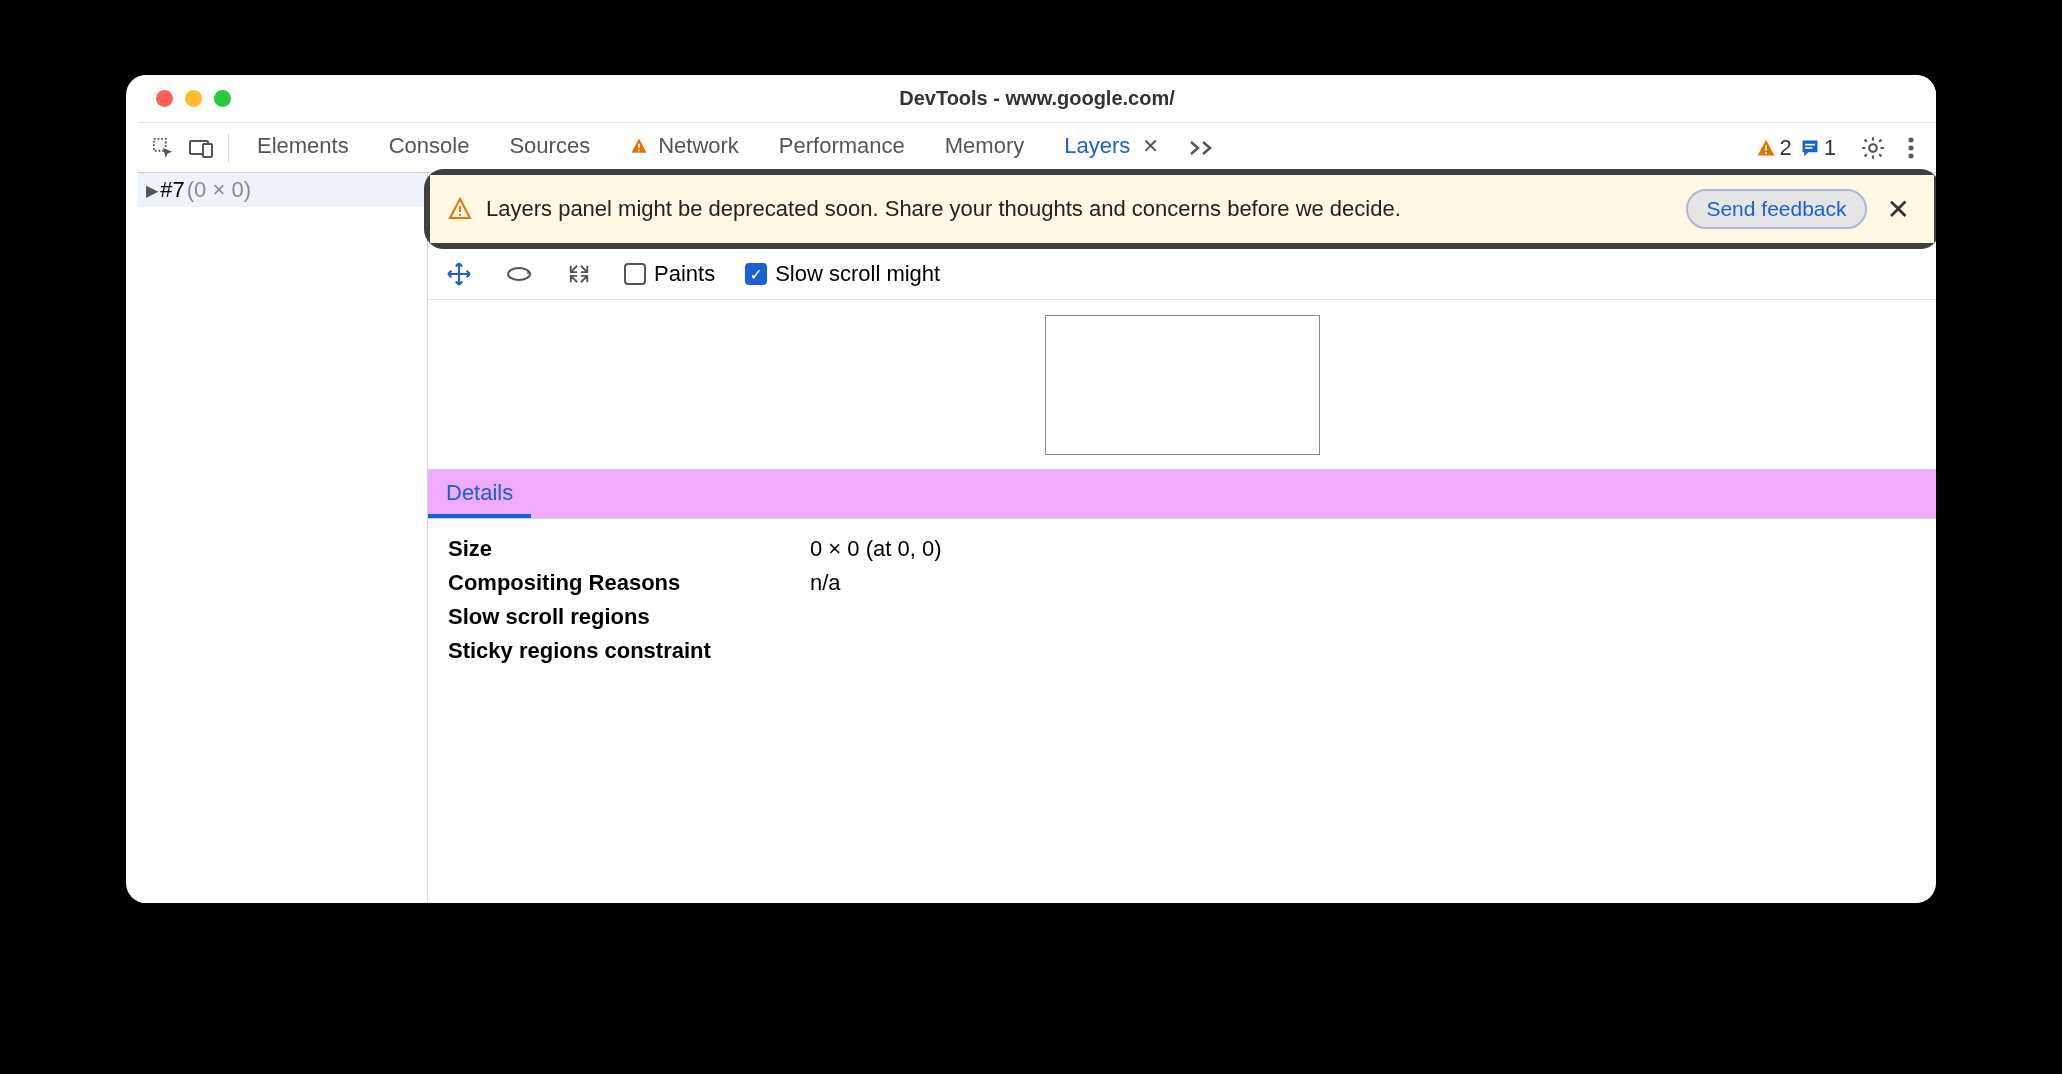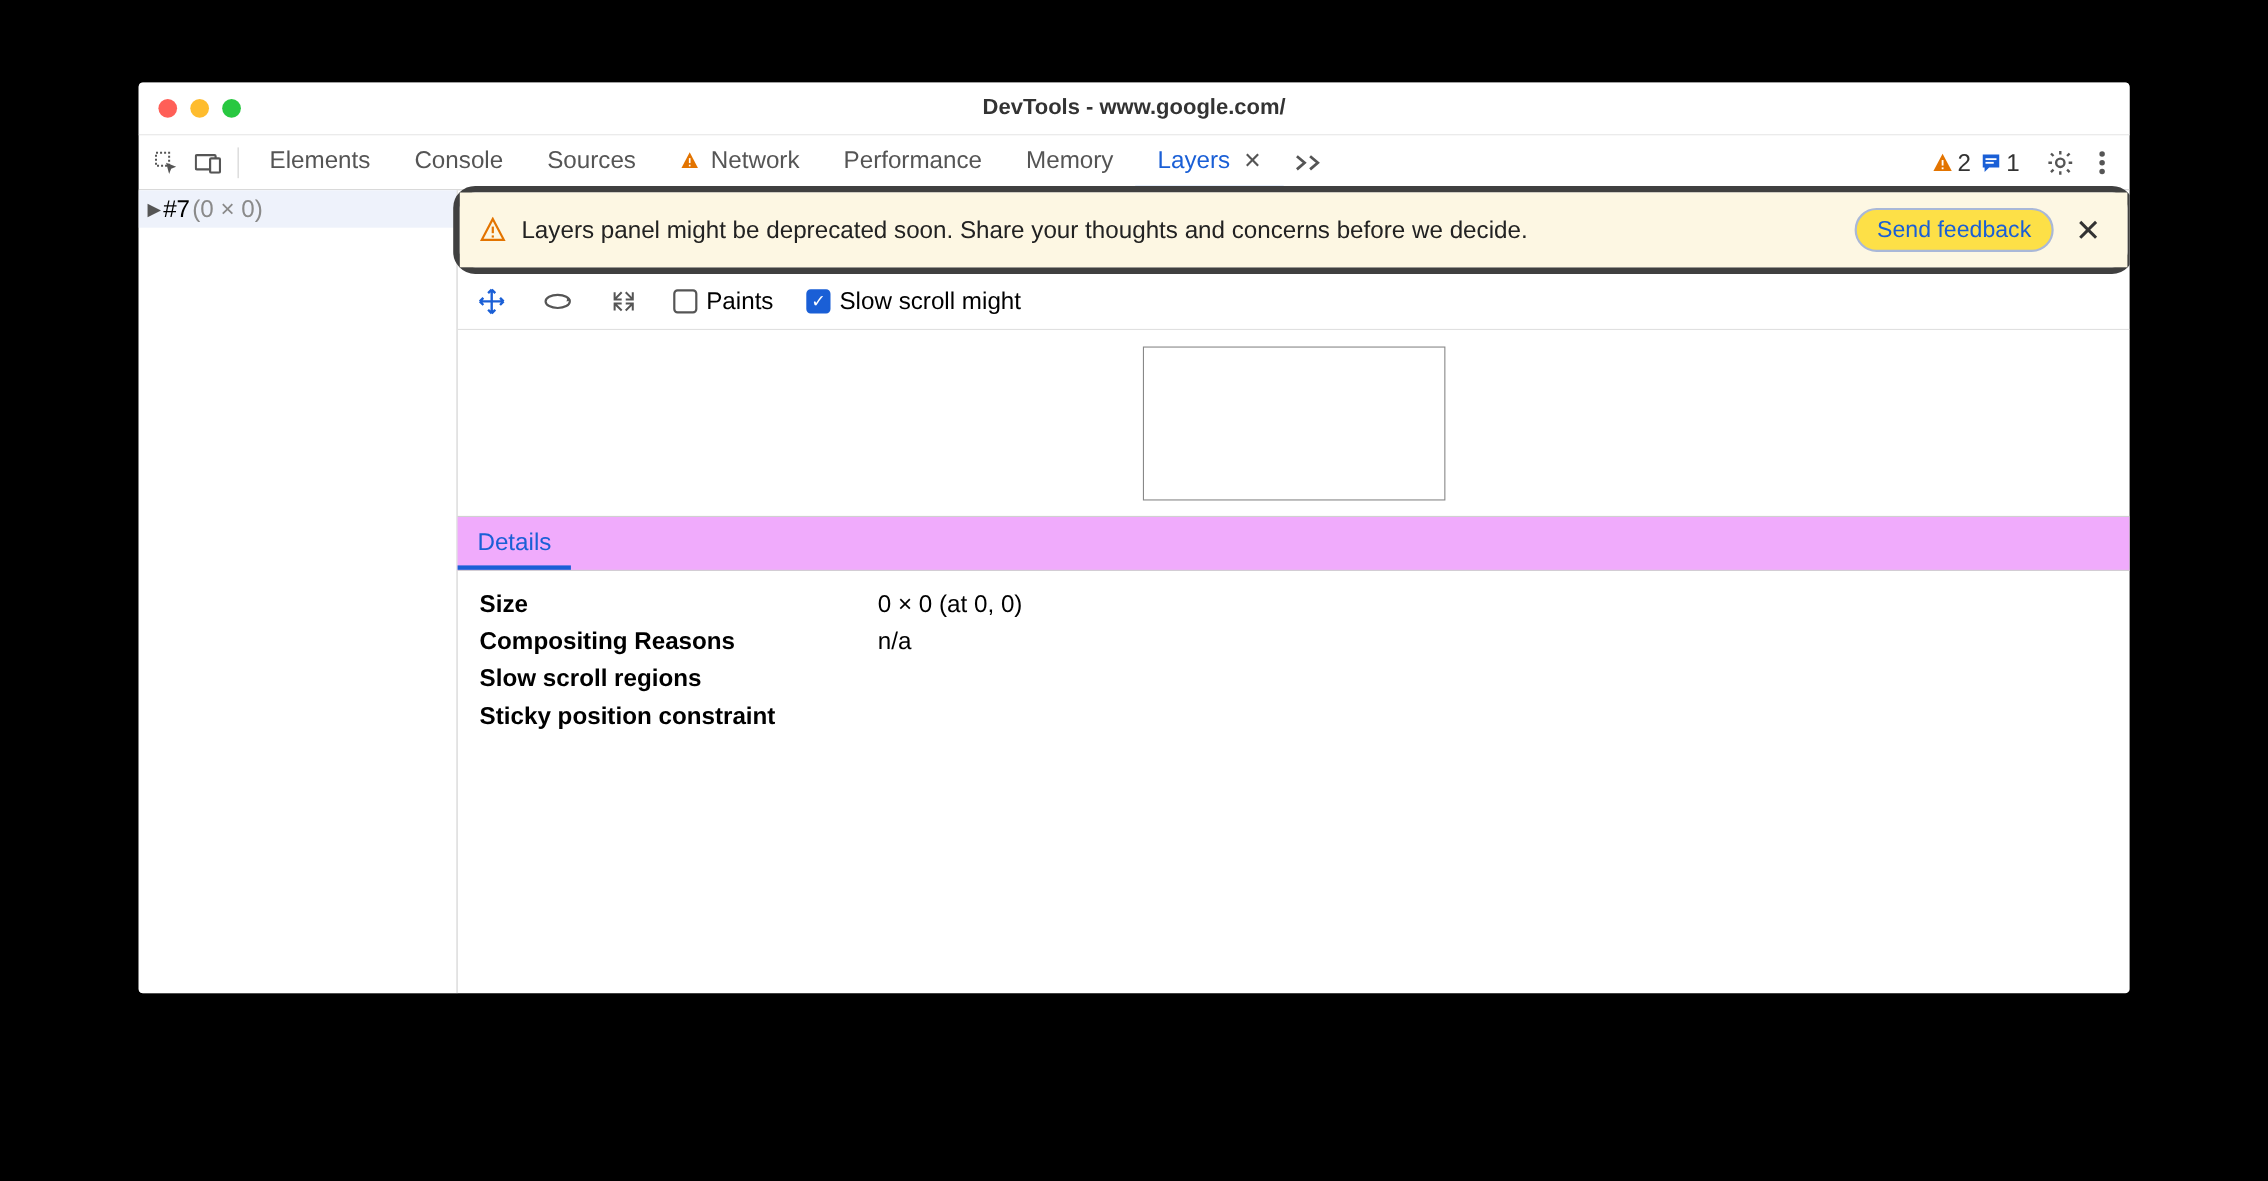--- a/index.html
+++ b/index.html
@@ -10,25 +10,26 @@
     height: 1074px;
     display: flex;
     align-items: flex-start;
     justify-content: center;
     padding-top: 75px;
   }
   .window {
     width: 1810px;
     height: 828px;
     background: #fff;
-    border-radius: 4px;
+    border-radius: 20px;
     overflow: hidden;
     box-shadow: 0 30px 60px rgba(0,0,0,.6);
     display: flex;
     flex-direction: column;
+    padding-left: 12px;
   }
   .titlebar {
     height: 48px;
     display: flex;
     align-items: center;
     padding: 0 18px;
     border-bottom: 1px solid #e6e6e6;
     position: relative;
     background: #fff;
   }
@@ -110,21 +111,21 @@
     background: #fdf7e3;
     display: flex;
     align-items: center;
     padding: 14px 18px;
     gap: 14px;
     font-size: 22px;
   }
   .banner .msg { flex: 1; color: #222; }
   .feedback-btn {
     border: 2px solid #a9b8d8;
-    background: #fde047;
+    background: #e5e5e5;
     color: #1a5fd6;
     border-radius: 999px;
     padding: 6px 18px;
     font-size: 21px;
     font-weight: 500;
     cursor: pointer;
   }
   .banner .close-x { font-size: 28px; color: #333; cursor: pointer; padding: 0 6px; }
   .layer-toolbar {
     display: flex;
@@ -338,21 +339,21 @@
               </tr>
           <tr>
                 <td class="key">Compositing Reasons</td>
                 <td>n/a</td>
               </tr>
           <tr>
                 <td class="key">Slow scroll regions</td>
                 <td></td>
               </tr>
           <tr>
-                <td class="key">Sticky position constraint</td>
+                <td class="key">Sticky regions constraint</td>
                 <td></td>
               </tr>
         </tbody>
           </table>
       </div>
     </div>
   </div>
 </div>
 
 </body></html>

